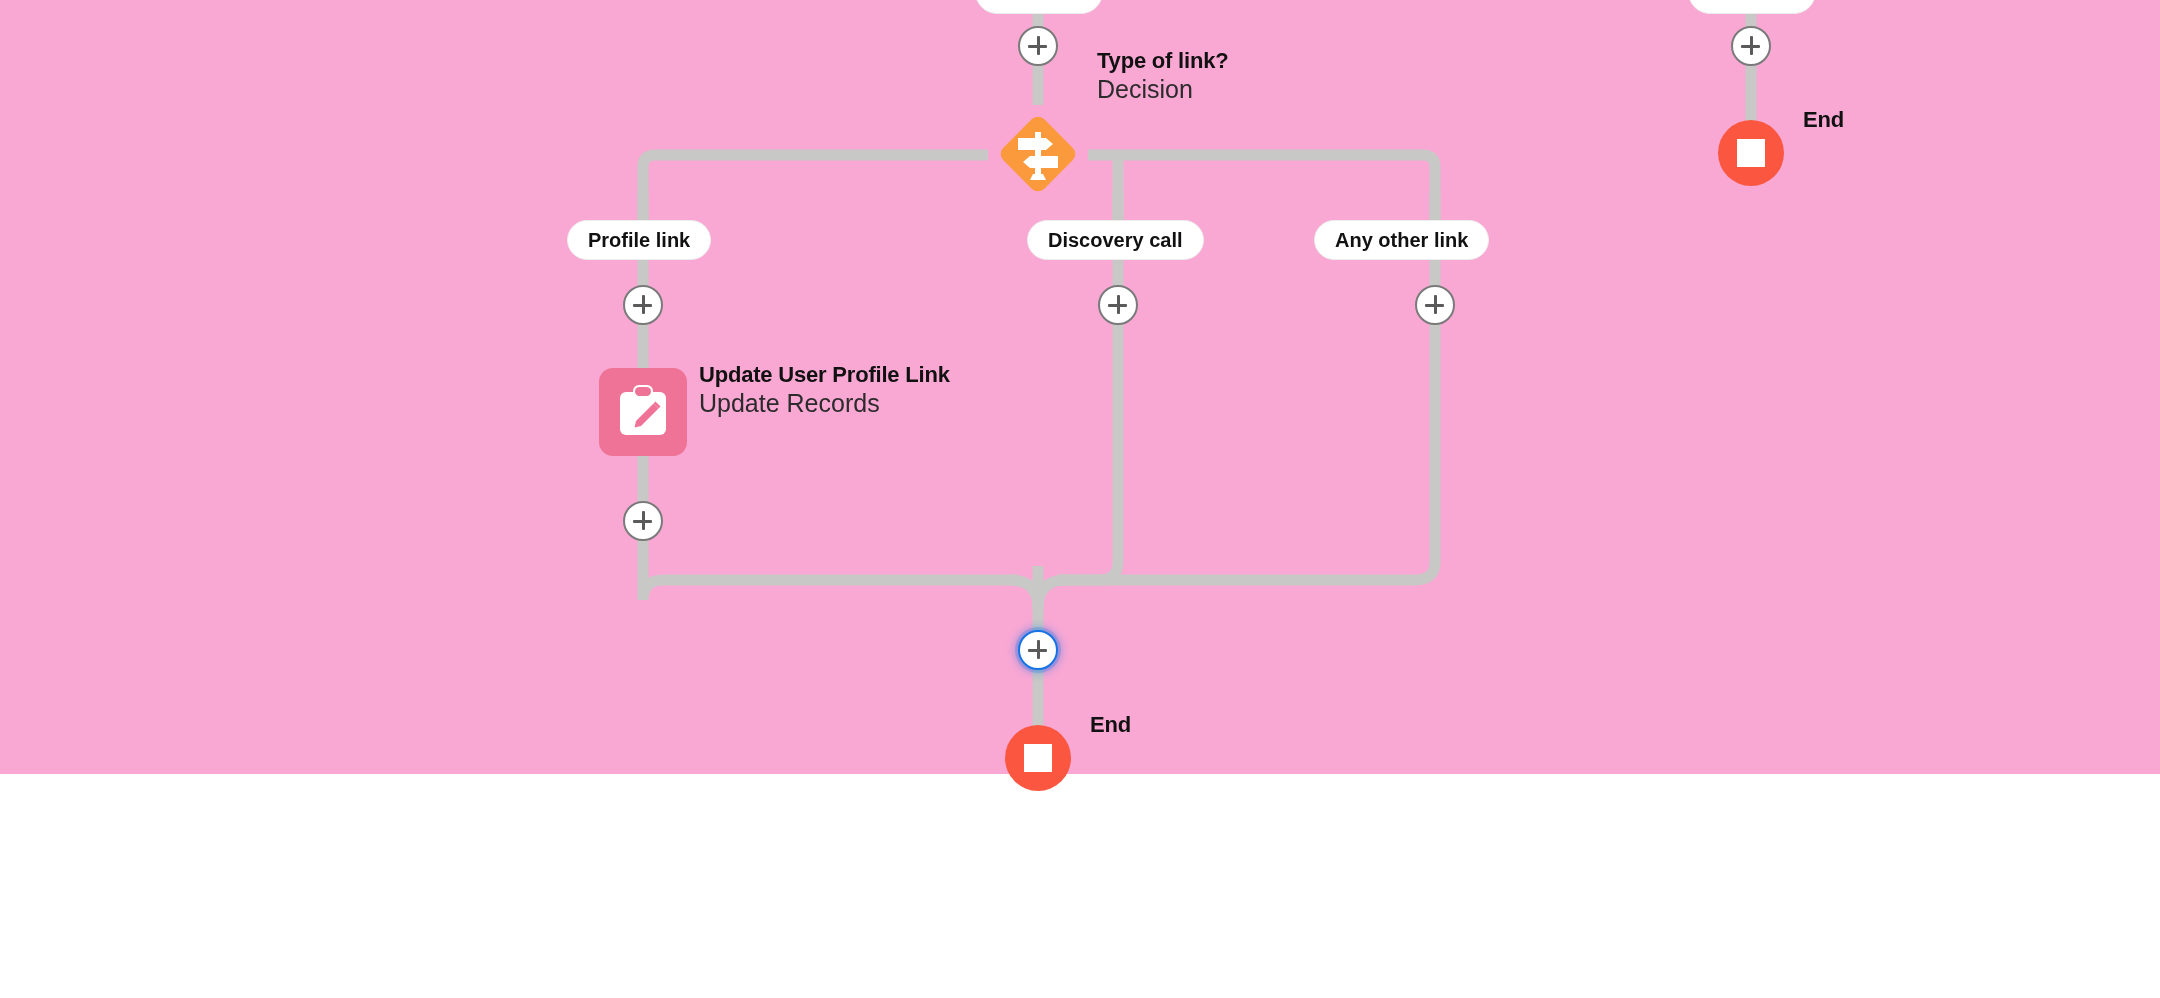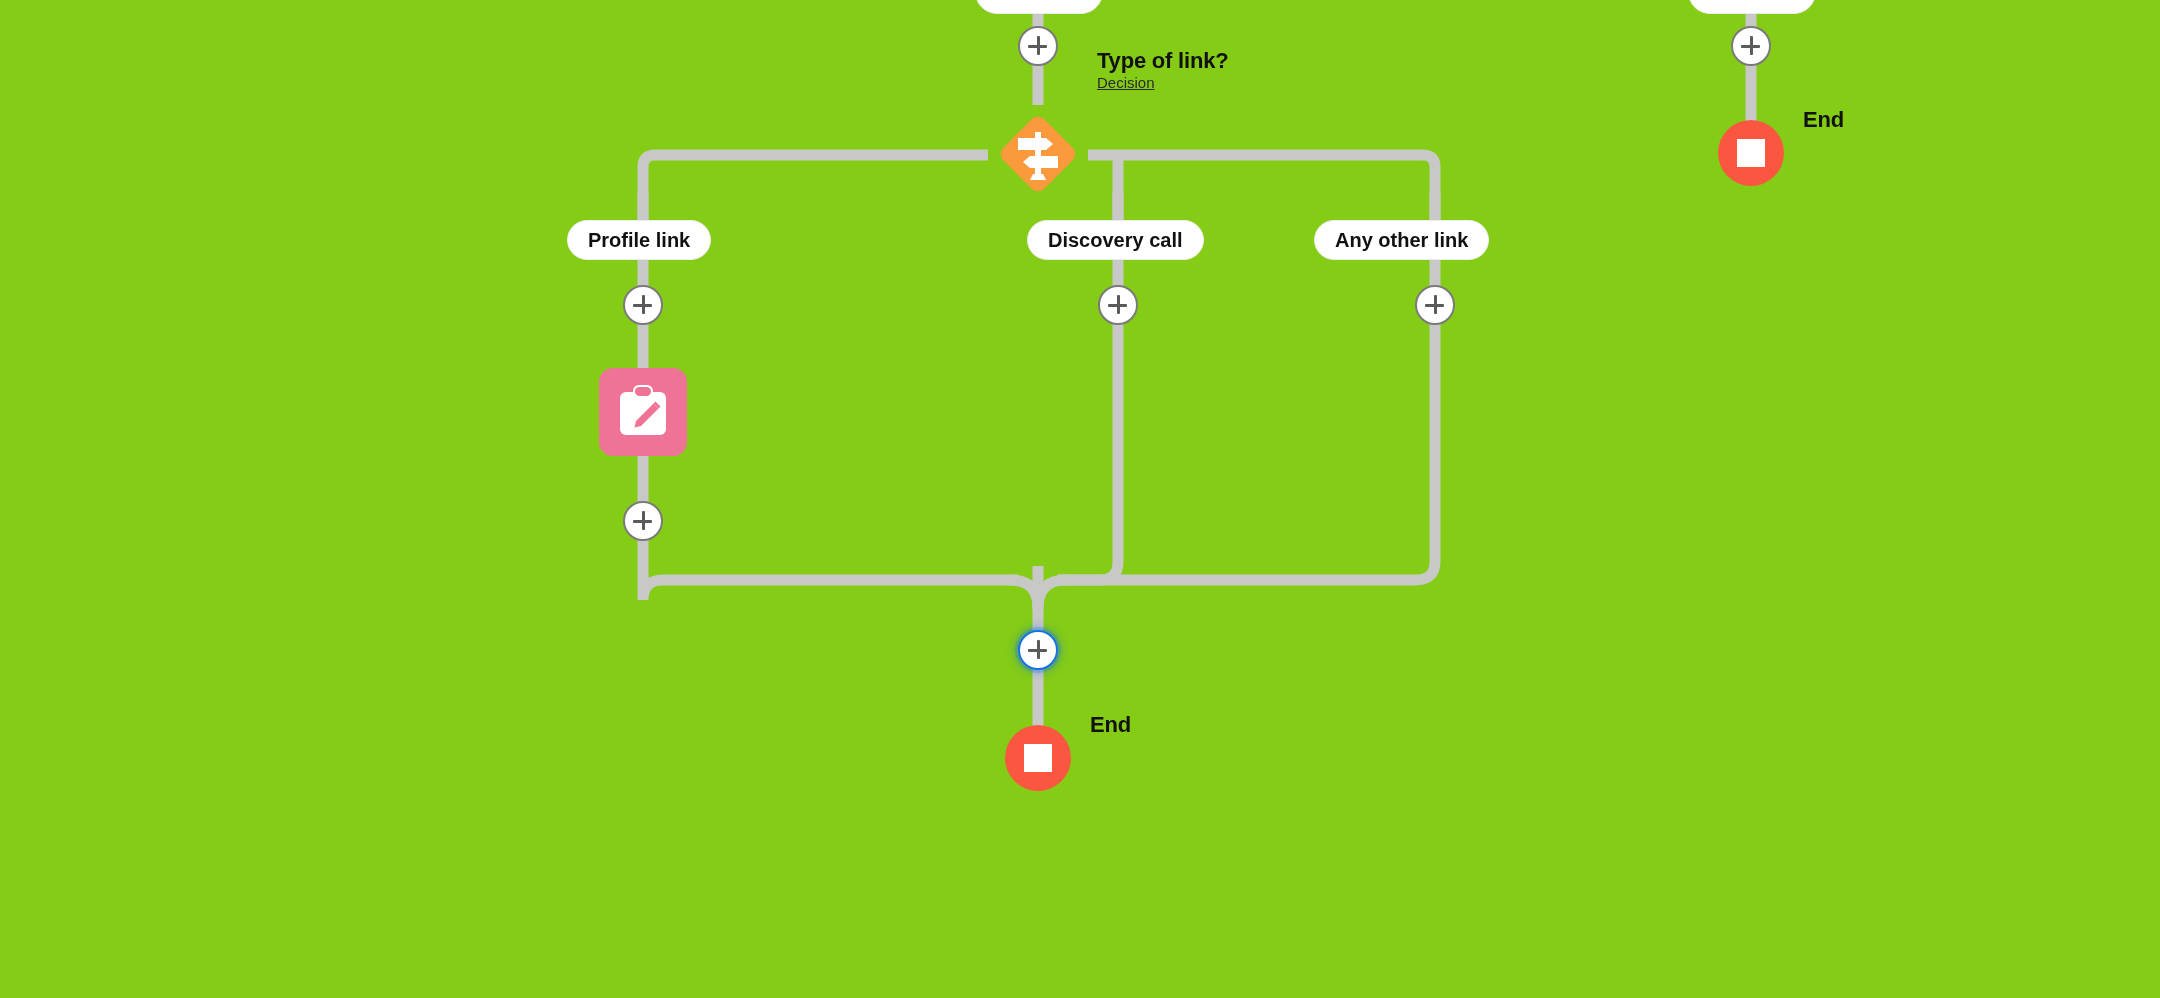--- a/index.html
+++ b/index.html
@@ -4,22 +4,22 @@
 <style>
   * { box-sizing: border-box; margin: 0; padding: 0; }
   html, body {
     width: 2160px; height: 998px;
     background: #ffffff;
     font-family: "Liberation Sans", sans-serif;
     overflow: hidden;
   }
   #canvas {
     position: relative;
-    width: 2160px; height: 998px;
-    background: #84cc16;
+    width: 2160px; height: 774px;
+    background: #f9a8d4;
   }
   #wires { position: absolute; left: 0; top: 0; width: 2160px; height: 998px; }
 
   
   .plus {
     position: absolute;
     width: 40px; height: 40px;
     border-radius: 50%;
     background: #ffffff;
     border: 2.5px solid #7a7a7a;
@@ -109,25 +109,24 @@
   .node-title {
     display: block;
     font-size: 22px;
     font-weight: bold;
     color: #111111;
     line-height: 1.18;
     letter-spacing: -0.2px;
   }
   .node-sub {
     display: block;
-    font-size: 15px;
+    font-size: 25px;
     font-weight: normal;
     color: #2b2b2b;
     line-height: 1.22;
-    text-decoration: underline;
   }
 </style>
 </head>
 <body>
 
 <div id="canvas">
 
   <svg id="wires" viewBox="0 0 2160 998" xmlns="http://www.w3.org/2000/svg">
     <g fill="none" stroke="#c8c8c6" stroke-width="11" stroke-linecap="butt">
 
@@ -207,20 +206,24 @@
     <svg width="52" height="54" viewBox="0 0 52 54">
       <rect x="3" y="7" width="46" height="43" rx="6" ry="6" fill="#ffffff"></rect>
       <rect x="16" y="0" width="20" height="13" rx="6" ry="6" fill="#ffffff"></rect>
       <rect x="18" y="2" width="16" height="9" rx="4.5" ry="4.5" fill="#ee7396"></rect>
 
       <path d="M36.5,18.5 L41.5,23.5 L24,41 L17.5,42.5 L19,36 Z" fill="#ee7396"></path>
       <path d="M38.5,16.5 L43.5,21.5 L41.5,23.5 L36.5,18.5 Z" fill="#ee7396"></path>
     </svg>
   </div>
 
+  <div class="node-label" style="left:699px; top:362px;">
+    <span class="node-title">Update User Profile Link</span>
+    <span class="node-sub">Update Records</span>
+  </div>
 
   <div class="node-end" style="left:1005px; top:725px; background:#fb5740;">
     <span class="stopbox"></span>
   </div>
   <div class="node-label" style="left:1090px; top:712px;">
     <span class="node-title">End</span>
   </div>
 
   <div class="node-end" style="left:1718px; top:120px; background:#fb5740;">
     <span class="stopbox"></span>

